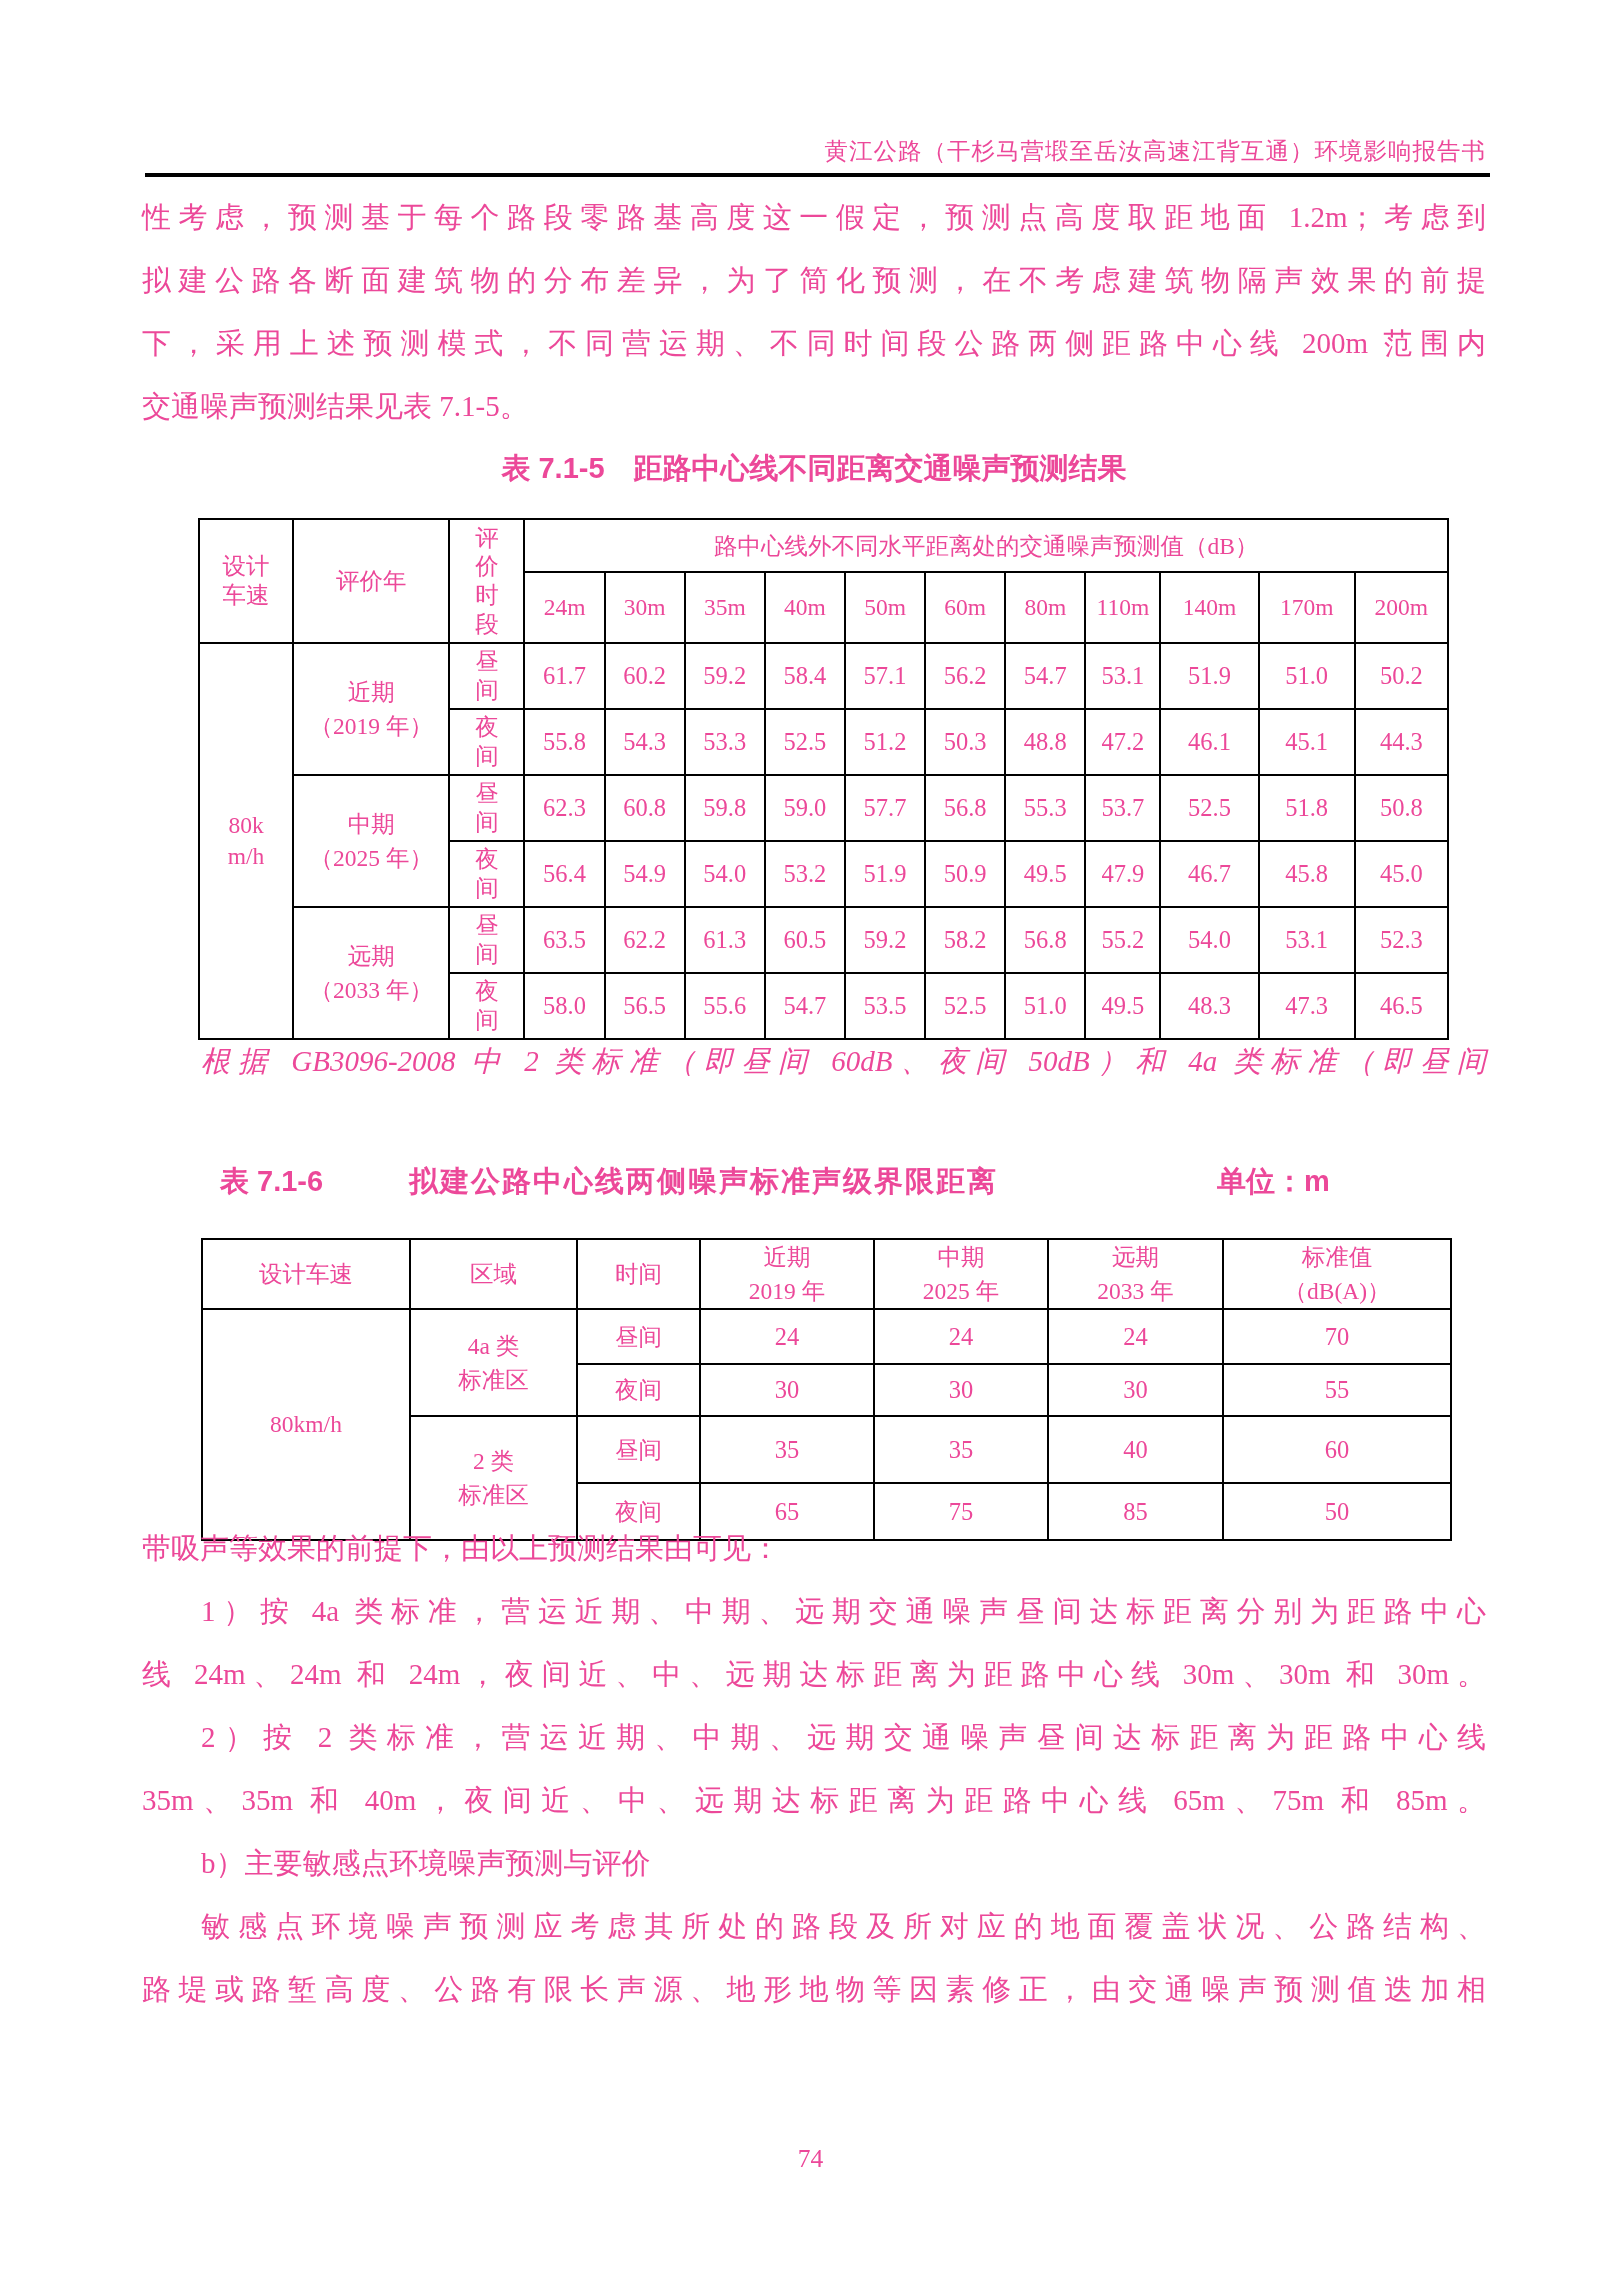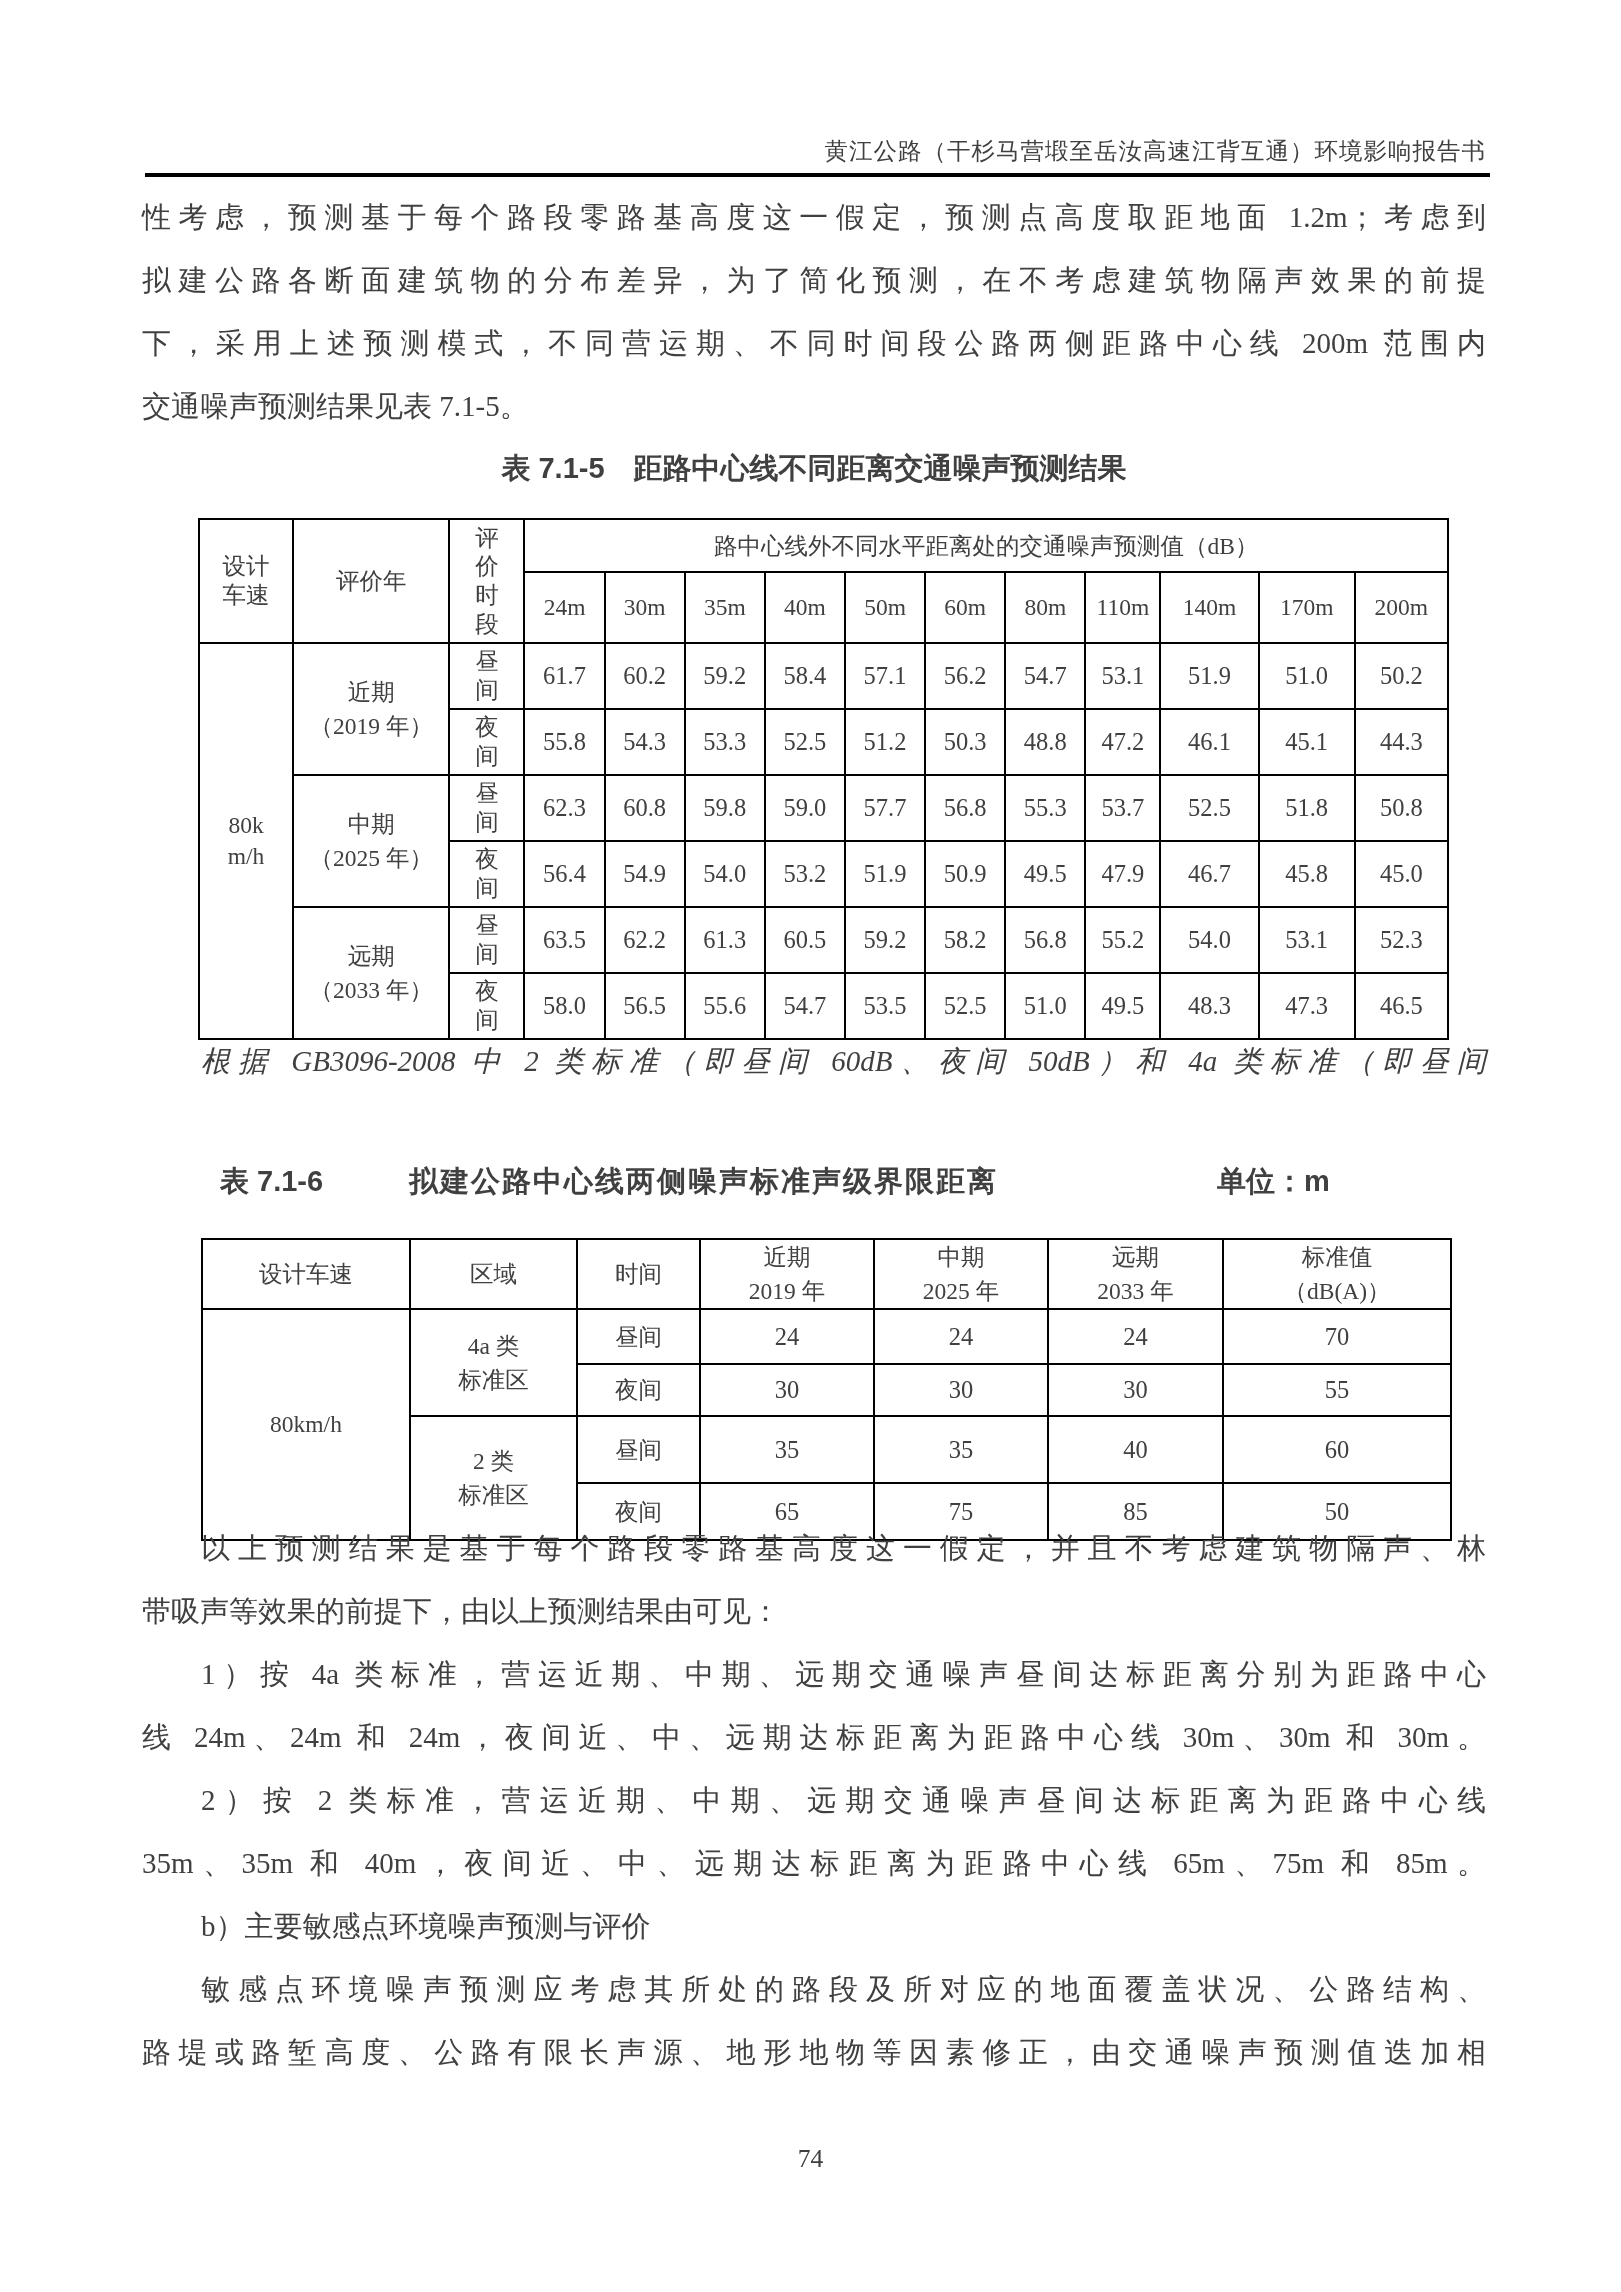--- a/index.html
+++ b/index.html
@@ -1,20 +1,20 @@
 <!DOCTYPE html>
 <html><head>
 <meta charset="utf-8">
 <style>
   html,body{margin:0;padding:0;background:#888;}
   .page{
     position:relative;
     width:1621px;height:2293px;
     background:#ffffff;
-    color:#404040;
+    color:#ec4899;
     font-family:"Liberation Serif","DejaVu Serif",serif;
     overflow:hidden;
   }
   
   .doc-header{
     position:absolute;top:132px;left:142px;width:1344px;height:39px;
     line-height:39px;font-size:23.5px;text-align:right;letter-spacing:1px;
   }
   .header-rule{
     position:absolute;top:173px;left:145px;width:1345px;height:3.9px;background:#000;
@@ -278,21 +278,20 @@
       <td>夜间</td>
       <td class="num">65</td>
       <td class="num">75</td>
       <td class="num">85</td>
       <td class="num">50</td>
     </tr>
   </tbody>
     </table>
 
   <div class="textblock b3">
-    <div class="pline indent stretch">以上预测结果是基于每个路段零路基高度这一假定，并且不考虑建筑物隔声、林</div>
     <div class="pline">带吸声等效果的前提下，由以上预测结果由可见：</div>
     <div class="pline indent stretch">1）按 4a 类标准，营运近期、中期、远期交通噪声昼间达标距离分别为距路中心</div>
     <div class="pline stretch">线 24m、24m 和 24m，夜间近、中、远期达标距离为距路中心线 30m、30m 和 30m。</div>
     <div class="pline indent stretch">2）按 2 类标准，营运近期、中期、远期交通噪声昼间达标距离为距路中心线</div>
     <div class="pline stretch">35m、35m 和 40m，夜间近、中、远期达标距离为距路中心线 65m、75m 和 85m。</div>
     <div class="pline indent">b）主要敏感点环境噪声预测与评价</div>
     <div class="pline indent stretch">敏感点环境噪声预测应考虑其所处的路段及所对应的地面覆盖状况、公路结构、</div>
     <div class="pline stretch">路堤或路堑高度、公路有限长声源、地形地物等因素修正，由交通噪声预测值迭加相</div>
   </div>
 

